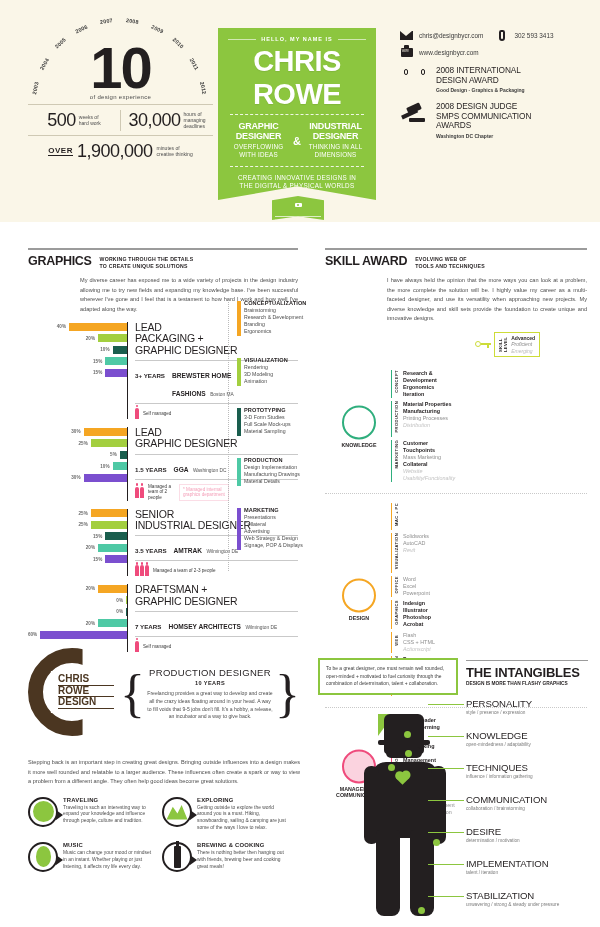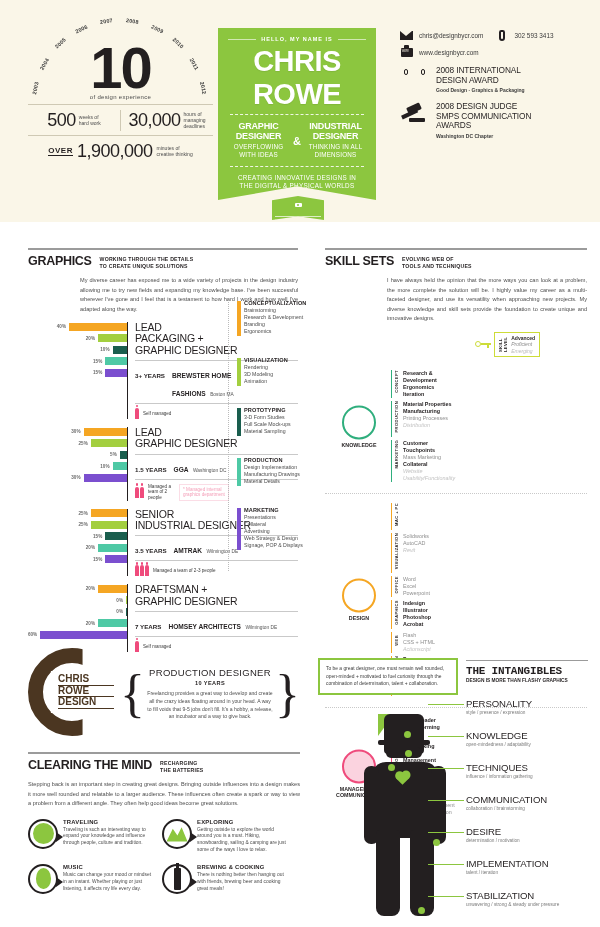--- a/index.html
+++ b/index.html
@@ -193,21 +193,21 @@
 
   
   .intang { position:absolute; left:318px; top:652px; width:270px; height:268px;}
   .speech {
     position:absolute; left:0; top:6px; width:140px; border:2.4px solid #8cc63f; background:#fff;
     padding:5px 6px; font-size:4.9px; line-height:1.55; color:#3b3b3b;
   }
   .speech-tail { position:absolute; left:60px; top:62px; width:0; height:0;
      border-left:16px solid #8cc63f; border-bottom:22px solid transparent; }
   .int-head { position:absolute; left:148px; top:8px; width:122px; border-top:1.6px solid #9b9b9b; padding-top:4px;}
-  .int-head h2 { font-size:11px; font-weight:700; letter-spacing:-.2px;font-family:Liberation Mono, monospace;}
+  .int-head h2 { font-size:13px; font-weight:700; letter-spacing:-.2px;}
   .int-head p { font-size:4.8px; font-weight:700; margin-top:1px;}
   .int-list { position:absolute; left:148px; top:46px; width:125px;}
   .int-item { margin-bottom:15px; position:relative;}
   .int-item h4 { font-size:9.6px; font-weight:400; letter-spacing:-.1px;}
   .int-item p { font-size:4.7px; color:#7a7a7a; margin-top:1px;}
   .int-item .lead { position:absolute; left:-38px; top:6px; width:36px; height:1.4px; background:#8cc63f;}
   .figure { position:absolute; left:34px; top:62px; width:110px; height:206px;}
   .f-head { position:absolute; left:32px; top:0; width:40px; height:40px; background:#231f20; border-radius:6px 6px 4px 4px;}
   .f-hat { position:absolute; left:26px; top:26px; width:52px; height:5px; background:#231f20; border-radius:2px;}
   .f-glass { position:absolute; left:34px; top:33px; width:36px; height:11px; background:#231f20; border-radius:5px;}
@@ -535,21 +535,21 @@
           <li>Collateral</li>
           <li>Advertising</li>
           <li>Web Strategy &amp; Design</li>
           <li>Signage, POP &amp; Displays</li>
         </ul>
       </div>
     </div>
 
   <div class="skills">
     <div class="sec-head">
-      <h2>SKILL SETS</h2>
+      <h2>SKILL AWARD</h2>
       <div class="kick nl">EVOLVING WEB OF<br>TOOLS AND TECHNIQUES</div>
     </div>
     <div class="sec-body skl-indent">I have always held the opinion that the more ways you can look at a problem, the more complete the solution will be. I highly value my career as a multi-faceted designer, and use its versatility when approaching new projects. My diverse knowledge and skill sets provide the foundation to create unique and innovative  designs.</div>
 
     <div class="keybox">
       <span class="keyicon">
           <span class="ring"></span>
           <span class="sh"></span>
           <span class="t1"></span>
         </span>
@@ -711,24 +711,20 @@
     <div class="brace">{</div>
     <div class="fl-card">
       <h3>PRODUCTION DESIGNER</h3>
       <div class="yrs">10 YEARS</div>
       <p>Freelancing provides a great way to develop and create all the crazy ideas floating around in your head. A way to fill voids that 9-5 jobs don't fill. It's a hobby, a release, an incubator and a way to give back.</p>
     </div>
     <div class="brace">}</div>
   </div>
 
   <div class="clearing">
-    <div class="sec-head">
-      <h2>CLEARING THE MIND</h2>
-      <div class="kick nl">RECHARGING<br>THE BATTERIES</div>
-    </div>
     <div class="sec-body">Stepping back is an important step in creating great designs. Bringing outside influences into a design makes it more well rounded and relatable to a larger audience. These influences often create a spark or way to view a problem from a different angle. They often help good ideas become great solutions.</div>
     <div class="hobbies" id="hobbies">
         <div class="hobby">
           <span class="hcircle">
             <span class="glob"></span>
           </span>
           <span class="htxt">
             <h4>TRAVELING</h4>
             <p>Traveling is such an interesting way to expand your knowledge and influence through people, culture and tradition.</p>
           </span>

